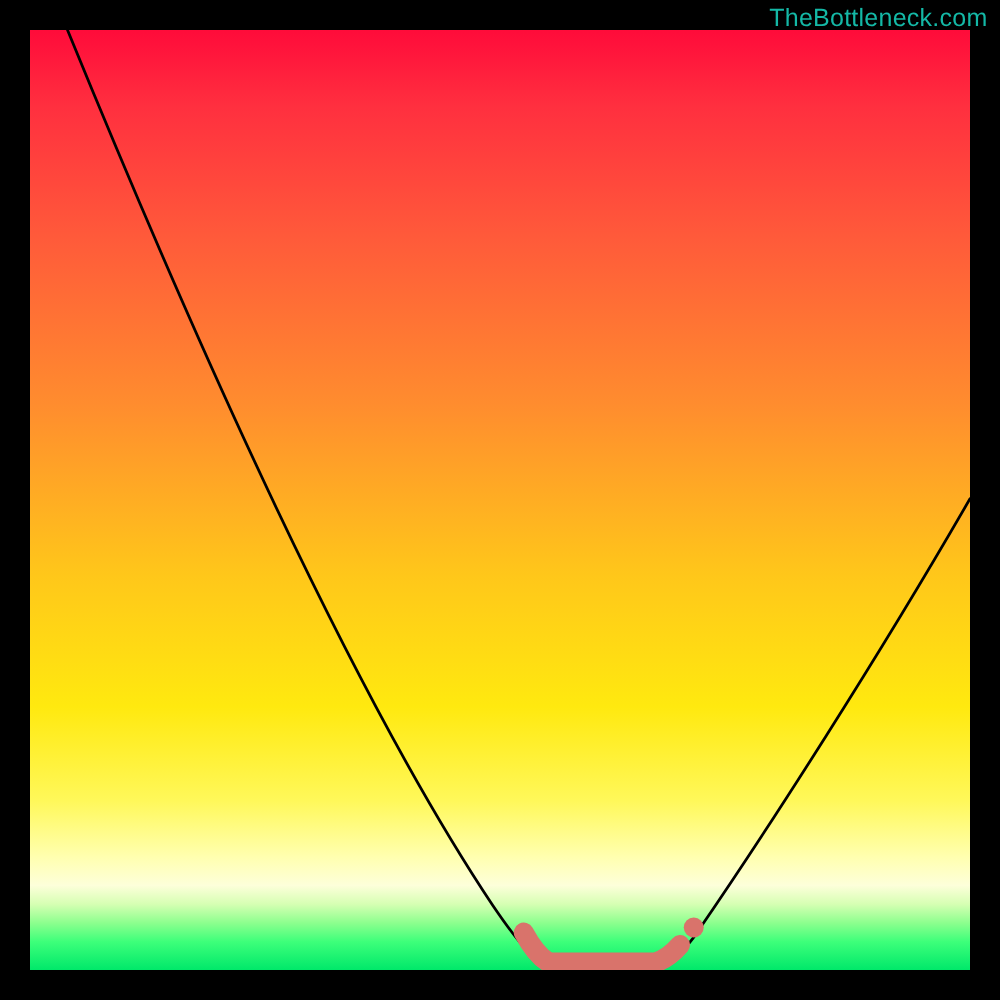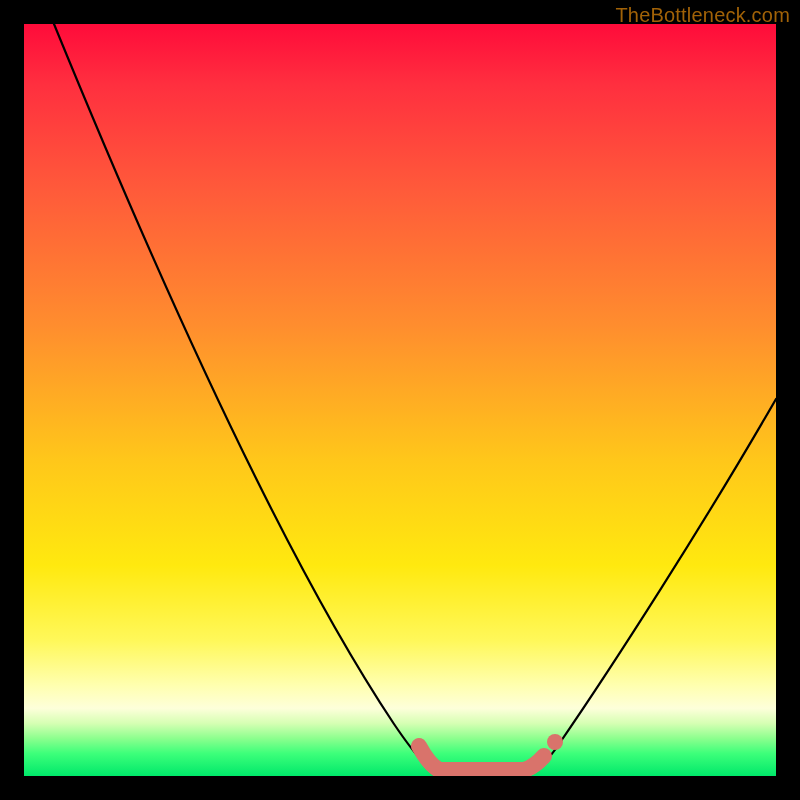--- a/index.html
+++ b/index.html
@@ -49,21 +49,21 @@
     inset: 0;
     width: 100%;
     height: 100%;
   }
   .watermark {
     position: absolute;
     top: 4px;
     right: 10px;
     font-family: Arial, Helvetica, sans-serif;
     font-size: 20px;
-    color: #a16207;
+    color: #14b8a6;
     letter-spacing: 0.2px;
   }
 </style>
 </head>
 <body>
 
 <div class="frame">
 
   <div class="plot">
     <div class="gradient"></div>

